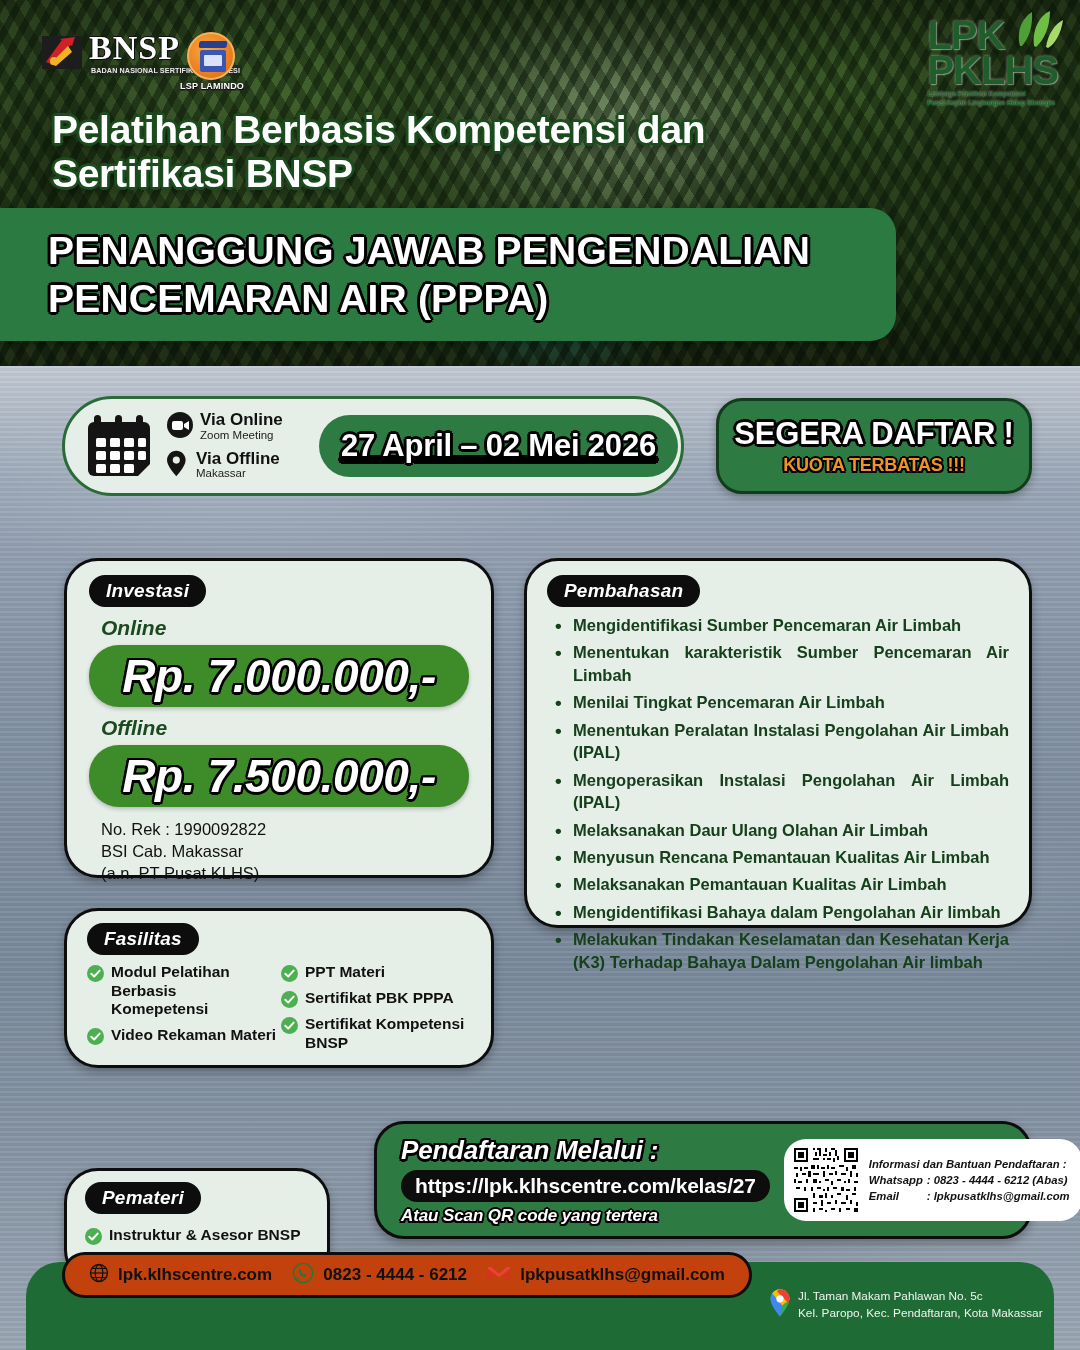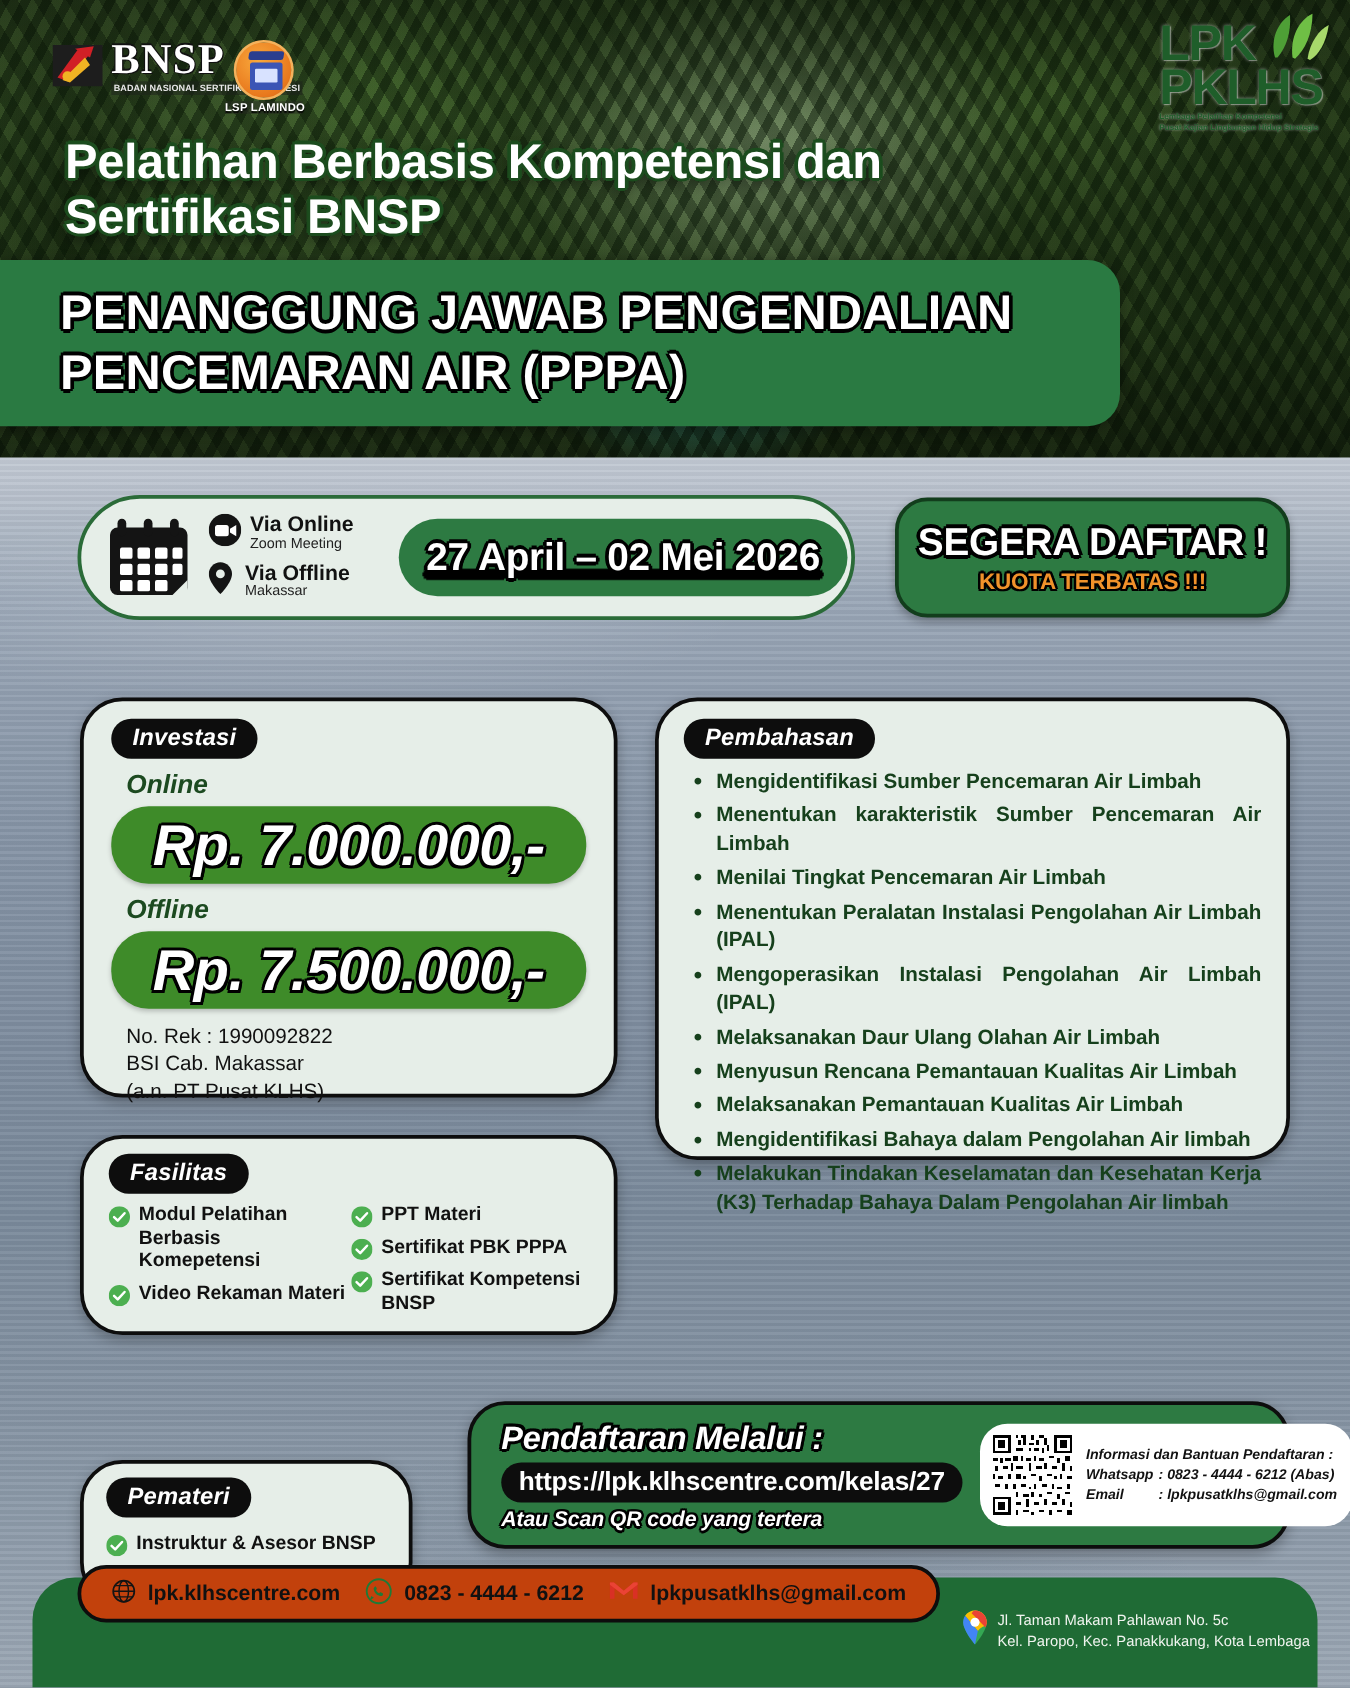--- a/index.html
+++ b/index.html
@@ -605,17 +605,17 @@
       <svg viewBox="0 0 22 30" width="20" height="28">
         <path d="M11 0 C5.2 0 .6 4.6 .6 10.4 C.6 18 11 30 11 30 C11 30 21.4 18 21.4 10.4 C21.4 4.6 16.8 0 11 0 Z" fill="#34a853"></path>
         <path d="M11 0 C7.4 0 4.2 1.8 2.3 4.6 L13.5 18 C17.8 12.8 21.4 14.6 21.4 10.4 C21.4 4.6 16.8 0 11 0 Z" fill="#fbbc04"></path>
         <path d="M2.3 4.6 C1.2 6.2 .6 8.2 .6 10.4 C.6 18 11 30 11 30 L13.5 18 Z" fill="#4285f4"></path>
         <path d="M11 0 C16.8 0 21.4 4.6 21.4 10.4 C21.4 12 21 13.5 20.3 15 L8 2.5 C8.9 .9 9.9 0 11 0 Z" fill="#ea4335"></path>
         <circle cx="11" cy="10.4" r="4" fill="#ffffff"></circle>
       </svg>
     </span>
     <div>
       <div class="atxt">Jl. Taman Makam Pahlawan No. 5c</div>
-      <div class="atxt">Kel. Paropo, Kec. Panakkukang, Kota Lembaga</div>
+      <div class="atxt">Kel. Paropo, Kec. Pendaftaran, Kota Makassar</div>
     </div>
   </div>
 
 </div>
 
 </body></html>

